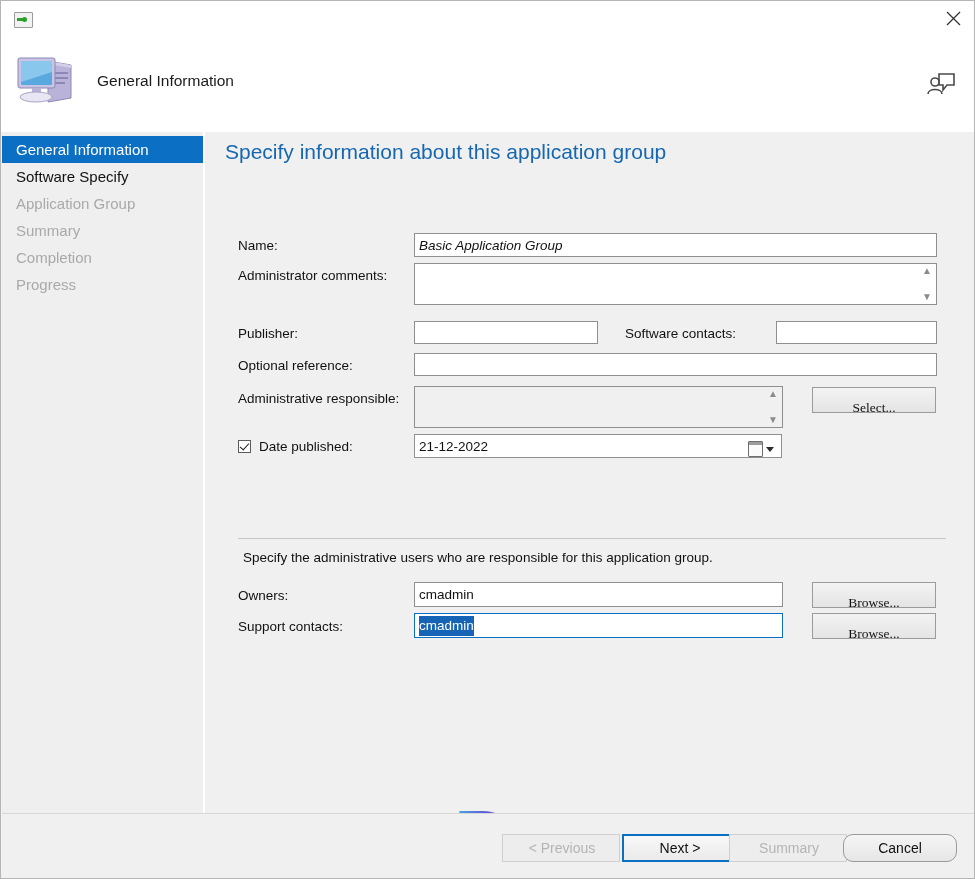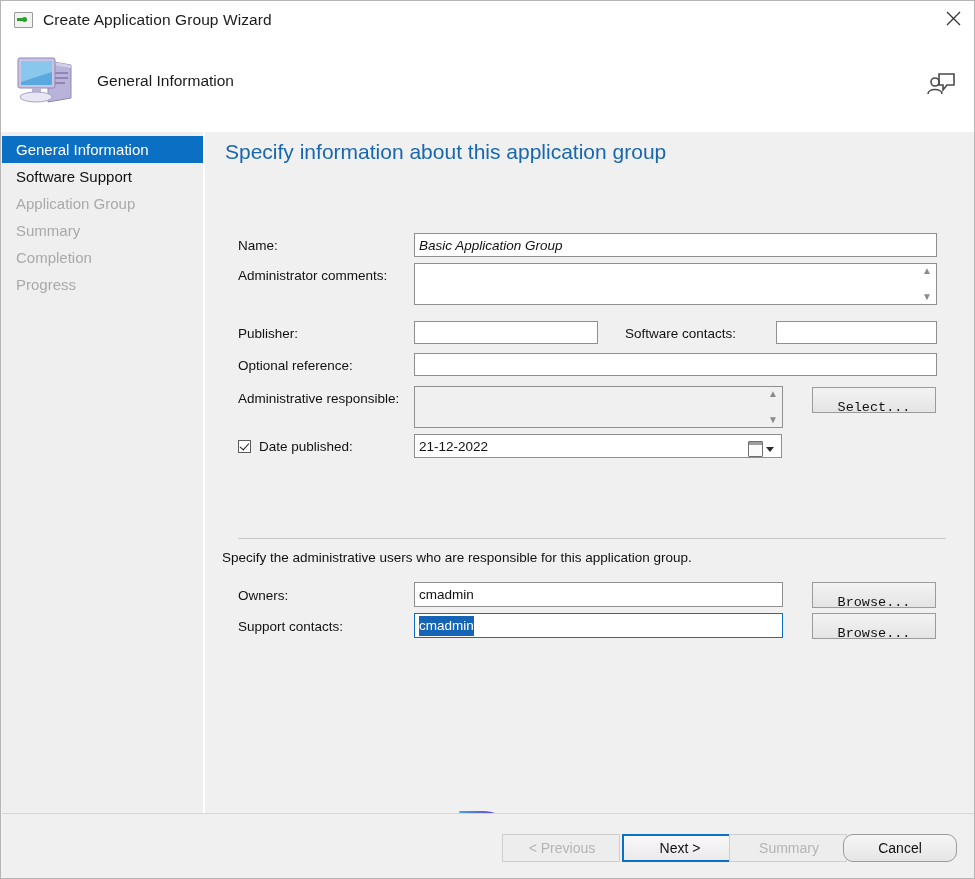--- a/index.html
+++ b/index.html
@@ -197,21 +197,21 @@
     font-size: 10px;
     color: #8b8b8b;
     line-height: 10px;
     font-family: "Liberation Sans", sans-serif;
   }
   .btn {
     position: absolute;
     box-sizing: border-box;
     background: linear-gradient(#f3f3f3, #e4e4e4);
     border: 1px solid #9b9b9b;
-    font-family: Liberation Mono, monospace;
+    font-family: Liberation Serif, serif;
     font-size: 13.5px;
     color: #111111;
     text-align: center;
     cursor: default;
     padding: 12px;
   }
 
   .checkbox-wrap {
     position: absolute;
     display: flex;
@@ -270,21 +270,21 @@
 
   .hr {
     position: absolute;
     left: 31px;
     width: 708px;
     height: 1px;
     background: #c6c6c6;
   }
   .note {
     position: absolute;
-    left: 15px;
+    left: 36px;
     font-size: 13.5px;
     color: #111111;
   }
 
   
   .footer {
     position: absolute;
     left: 1px; top: 812px;
     width: 973px;
     height: 66px;
@@ -327,21 +327,20 @@
     color: #ffffff;
   }
 </style>
 </head>
 <body>
 
 <div class="window">
 
   <div class="titlebar">
     <div class="titlebar-icon"></div>
-    <div class="titlebar-text">Create Application Group Wizard</div>
     <div class="close-btn">
       <svg width="15" height="15" viewBox="0 0 15 15">
         <line x1="1" y1="1" x2="14" y2="14" stroke="#333" stroke-width="1.2"></line>
         <line x1="14" y1="1" x2="1" y2="14" stroke="#333" stroke-width="1.2"></line>
       </svg>
     </div>
   </div>
 
   <div class="header">
     <svg class="header-computer" viewBox="0 0 64 58">
@@ -367,21 +366,21 @@
     </svg>
   </div>
 
   <div class="body-area">
 
     <div class="sidebar">
       <div class="nav-item selected">
         <span>General Information</span>
       </div>
       <div class="nav-item done">
-        <span>Software Support</span>
+        <span>Software Specify</span>
       </div>
       <div class="nav-item">
         <span>Application Group</span>
       </div>
       <div class="nav-item">
         <span>Summary</span>
       </div>
       <div class="nav-item">
         <span>Completion</span>
       </div>

